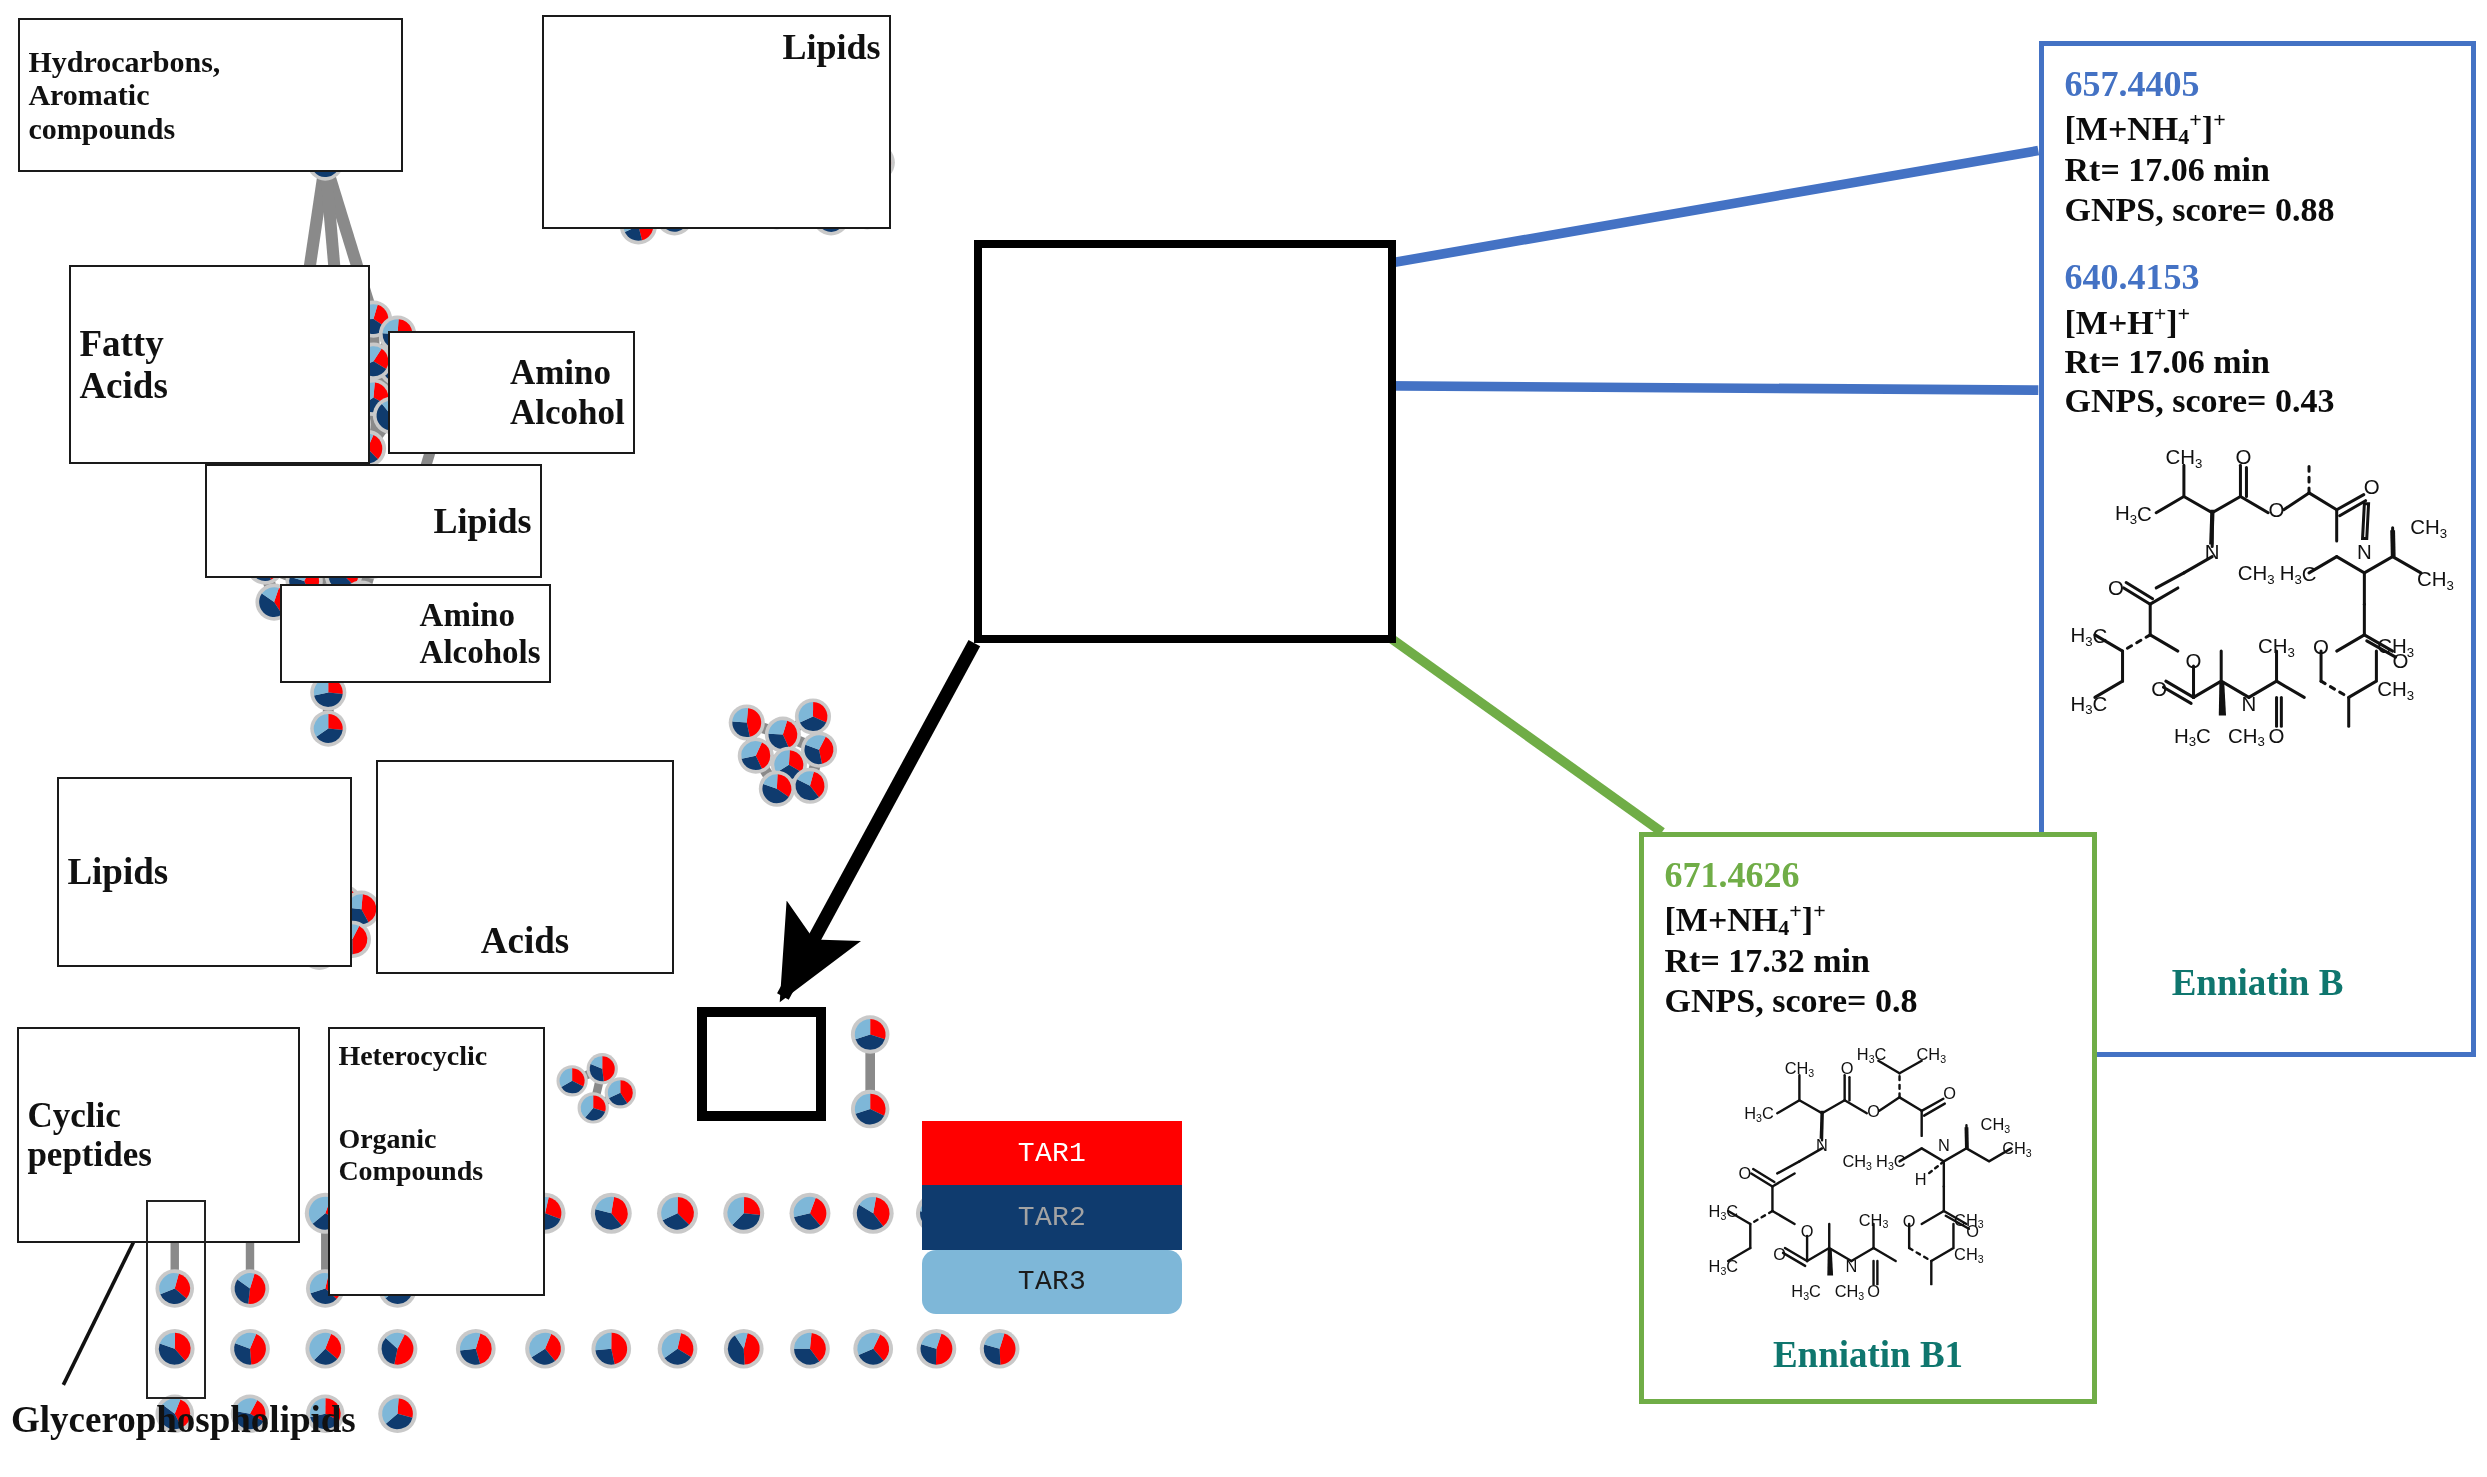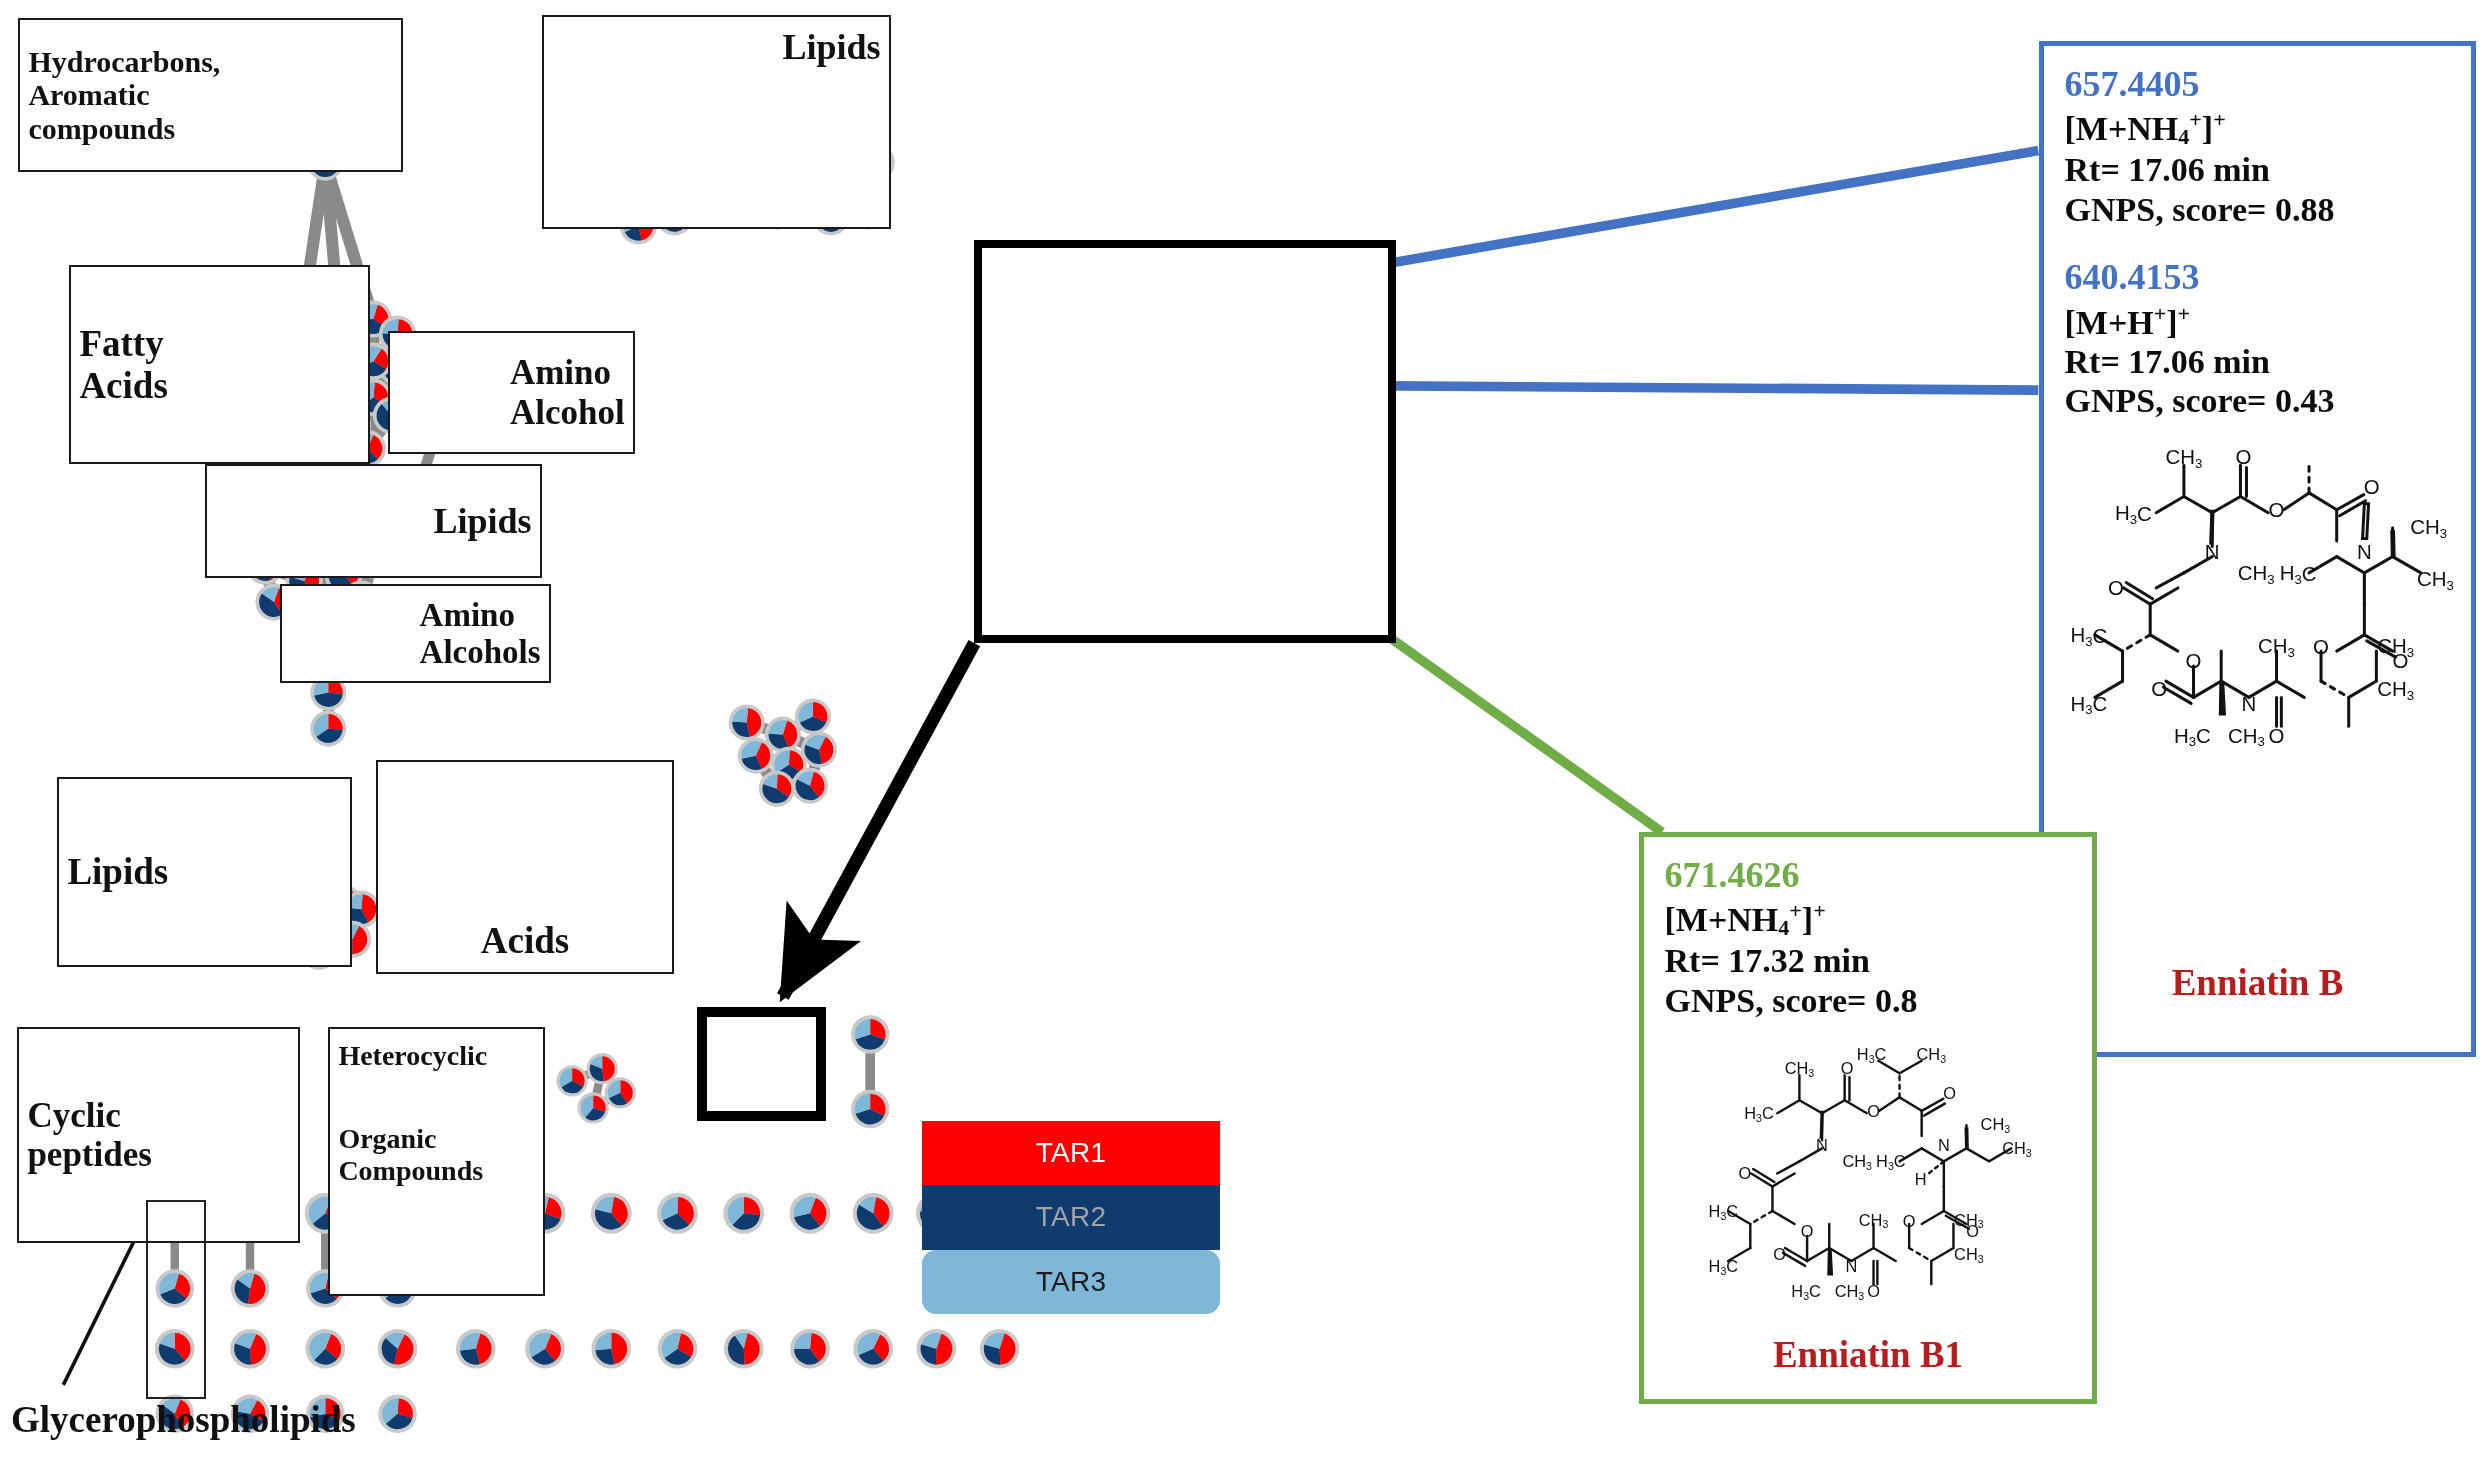--- a/index.html
+++ b/index.html
@@ -20,21 +20,21 @@
   
   .card{position:absolute;box-sizing:border-box;background:#fff;}
   .card.blue{border:5.4px solid #4472C4;}
   .card.green{border:5.4px solid #70AD47;}
   .card .mz{font-weight:bold;font-size:36px;margin:0 0 2.4px 0;}
   .card.blue .mz{color:#4472C4;}
   .card.green .mz{color:#70AD47;}
   .card .ln{font-weight:bold;font-size:34px;color:#0c0c0c;margin:1.2px 0;white-space:nowrap;}
   .card .ln sub{font-size:22px;vertical-align:-3.6px;}
   .card .ln sup{font-size:22px;vertical-align:13.2px;}
-  .card .cname{font-weight:bold;font-size:37px;color:#b91c1c;text-align:center;}
+  .card .cname{font-weight:bold;font-size:37px;color:#0f766e;text-align:center;}
   .card .body{padding:17px 20.5px 0 20.5px;}
 
   
   #legend{position:absolute;display:flex;flex-direction:column;
           font-family:"Liberation Sans",sans-serif;}
   #legend .row{display:flex;align-items:center;justify-content:center;
           font-size:28px;letter-spacing:0.3px;}
 
   
   .struct{position:absolute;}
@@ -1439,21 +1439,21 @@
   </div>
 
   <div style="position:absolute;left:146px;top:1200px;width:60px;height:199px;border:2.4px solid #222;box-sizing:border-box;"></div>
 
   <div class="plain-text" style="left:11px;top:1398px;font-size:37px;">Glycerophospholipids</div>
 
   <div style="position:absolute;left:974px;top:240px;width:422px;height:403px;border:8.4px solid #000;box-sizing:border-box;background:#fff;"></div>
 
   <div style="position:absolute;left:697px;top:1007px;width:129px;height:114px;border:10.2px solid #000;box-sizing:border-box;background:#fff;"></div>
 
-  <div id="legend" style="left:922px;top:1121px;width:298px;height:193px;">
+  <div id="legend" style="left:922px;top:1121px;width:260px;height:193px;font-family:Liberation Mono, monospace;">
     <div class="row" style="flex:1;background:#FF0000;color:#ffffff;">
       <span>TAR1</span>
     </div>
     <div class="row" style="flex:1;background:#0F3B6E;color:#a3a3a3;">
       <span>TAR2</span>
     </div>
     <div class="row" style="flex:1;background:#7EB7D8;color:#1b1b1b;border-radius:14px;">
       <span>TAR3</span>
     </div>
   </div>

